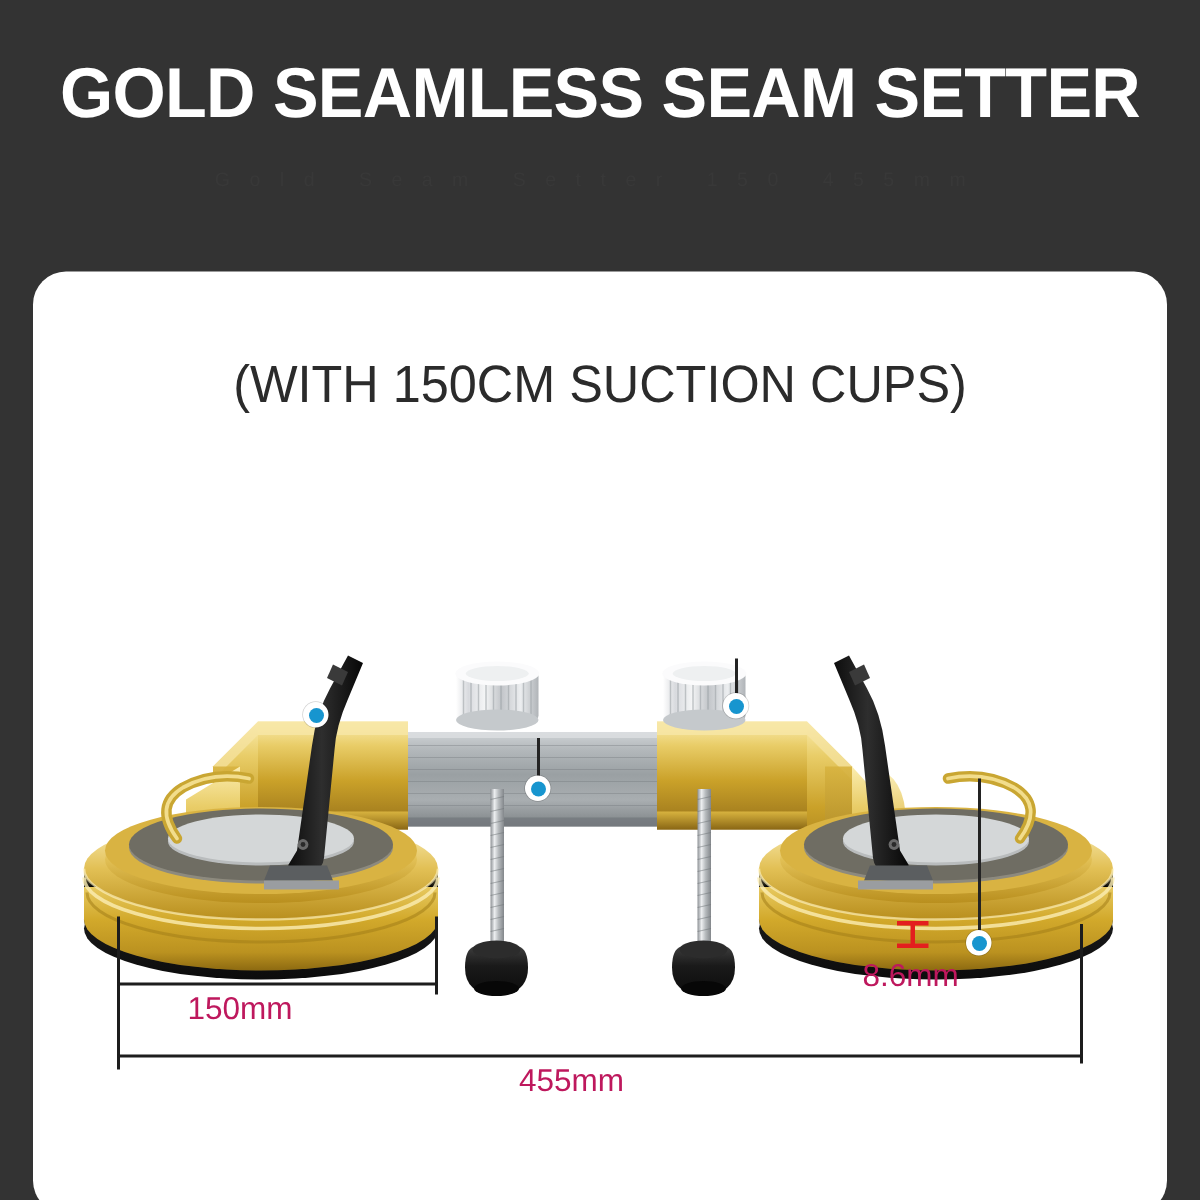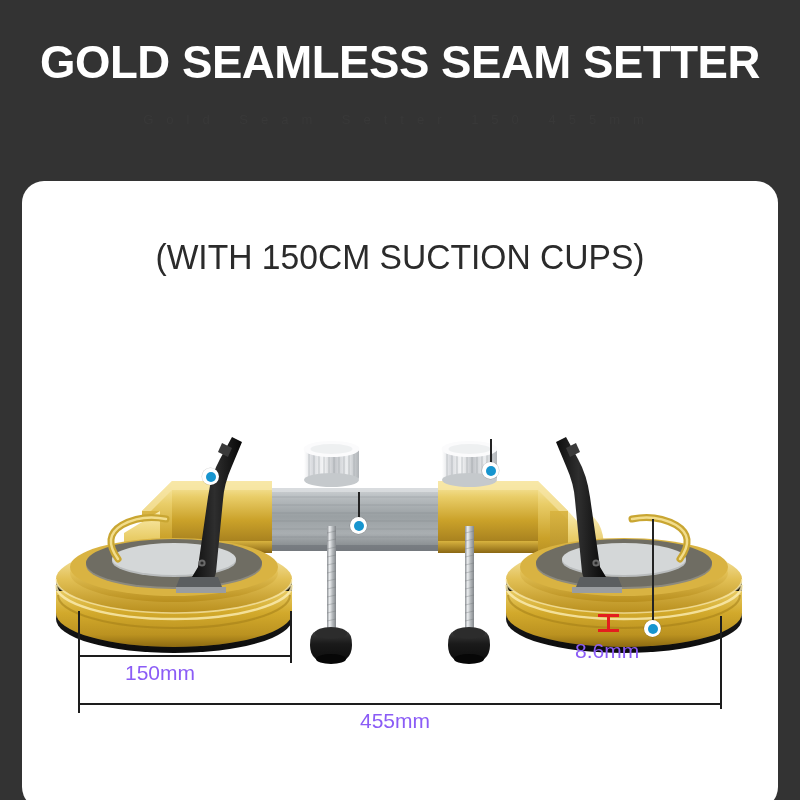--- a/index.html
+++ b/index.html
@@ -51,21 +51,21 @@
     transform:scaleX(.96);
     white-space:nowrap;
   }
 
   
   .scene{position:absolute;left:0;top:0;width:756px;height:628px;}
 
   
   .dimline{position:absolute;background:#1d1d1d;}
   .dimlabel{
-    position:absolute;color:#8b5cf6;font-size:21px;
+    position:absolute;color:#be185d;font-size:21px;
     white-space:nowrap;letter-spacing:0px;
   }
   .redmark{position:absolute;background:#e31e1e;}
 
   .callout-dot{
     position:absolute;width:17px;height:17px;border-radius:50%;
     background:#ffffff;
     box-shadow:0 0 0 .5px rgba(0,0,0,.18);
   }
   .callout-dot::after{
@@ -345,17 +345,17 @@
 
       
       <div class="dimline" style="left:56px;top:430px;width:1.6px;height:102px;"></div>
       <div class="dimline" style="left:268px;top:430px;width:1.6px;height:52px;"></div>
       <div class="dimline" style="left:56px;top:474px;width:214px;height:1.6px;"></div>
       <div class="dimlabel" style="left:103px;top:480px;">150mm</div>
 
       
       <div class="dimline" style="left:698px;top:435px;width:1.6px;height:93px;"></div>
       <div class="dimline" style="left:56px;top:522px;width:644px;height:1.6px;"></div>
-      <div class="dimlabel" style="left:338px;top:528px;">455mm</div>
+      <div class="dimlabel" style="left:324px;top:528px;">455mm</div>
 
     </div>
   </div>
 </div>
 
 </body></html>

